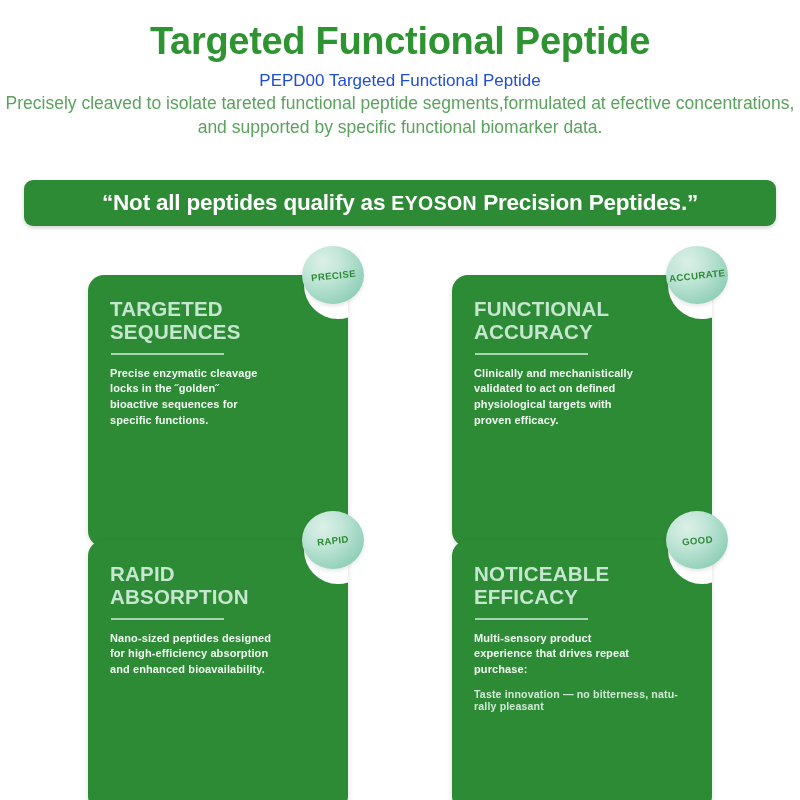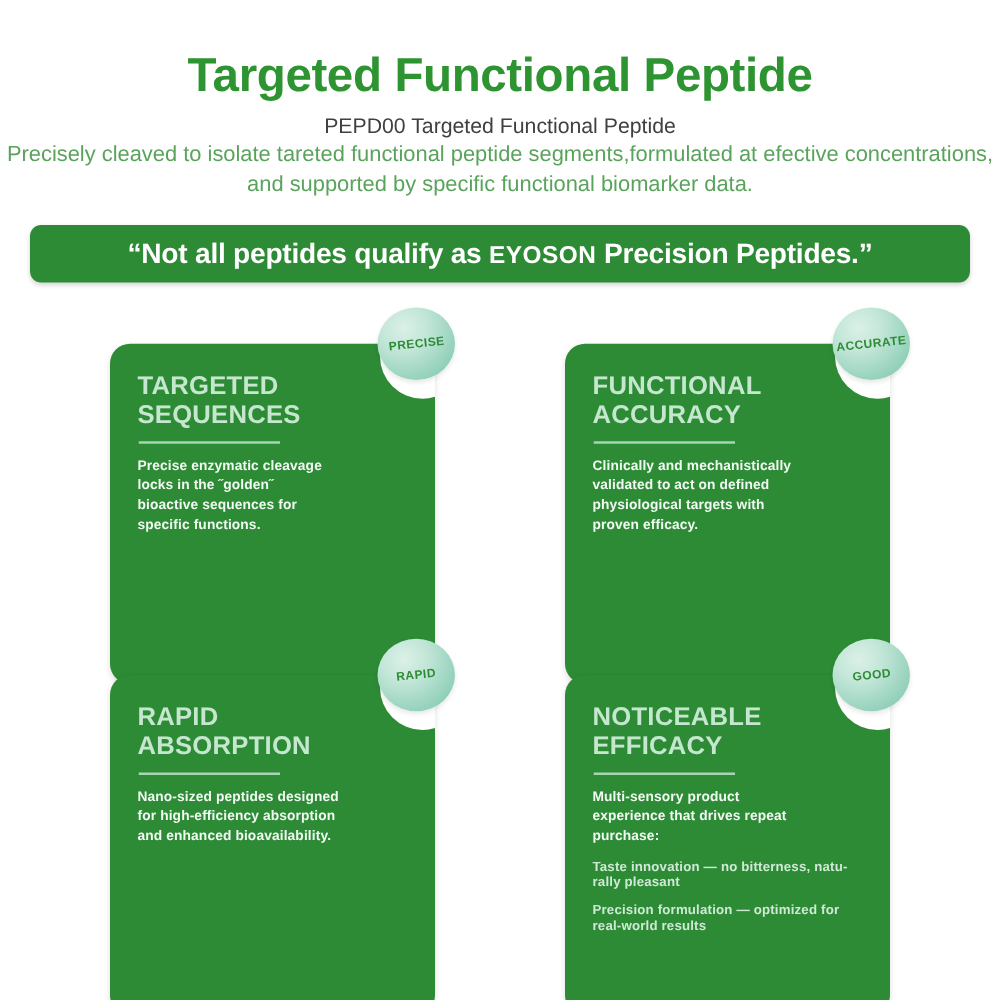--- a/index.html
+++ b/index.html
@@ -6,33 +6,33 @@
   body{
     width:800px;height:800px;
     background:#ffffff;
     font-family:"Liberation Sans", sans-serif;
     overflow:hidden;
     position:relative;
   }
 
   
   .header{
-    padding-top:42px;
+    padding-top:22px;
     text-align:center;
   }
   .main-title{
     color:#2E9431;
     font-size:38px;
     font-weight:bold;
     letter-spacing:-0.3px;
     line-height:1.05;
     margin:0 0 8px 0;
   }
   .sub-code{
-    color:#404040;
+    color:#1d4ed8;
     font-size:17px;
     line-height:1.25;
     margin:0 0 1px 0;
     font-weight:400;
   }
   .sub-desc{
     color:#5AA35C;
     font-size:17.5px;
     line-height:1.34;
     margin:0 auto;
@@ -249,22 +249,20 @@
         <div class="card-body">
           <h2 class="card-title">NOTICEABLE
 EFFICACY</h2>
           <div class="card-rule"></div>
           <p class="card-desc">Multi-sensory product
 experience that drives repeat
 purchase:</p>
           <ul class="card-bullets">
             <li>Taste innovation — no bitterness, natu-
 rally pleasant</li>
-            <li>Precision formulation — optimized for
-real-world results</li>
 
           </ul>
         </div>
       </div>
       <div class="badge">
         <span class="badge-text">GOOD</span>
       </div>
     </div>
 
   </div>

